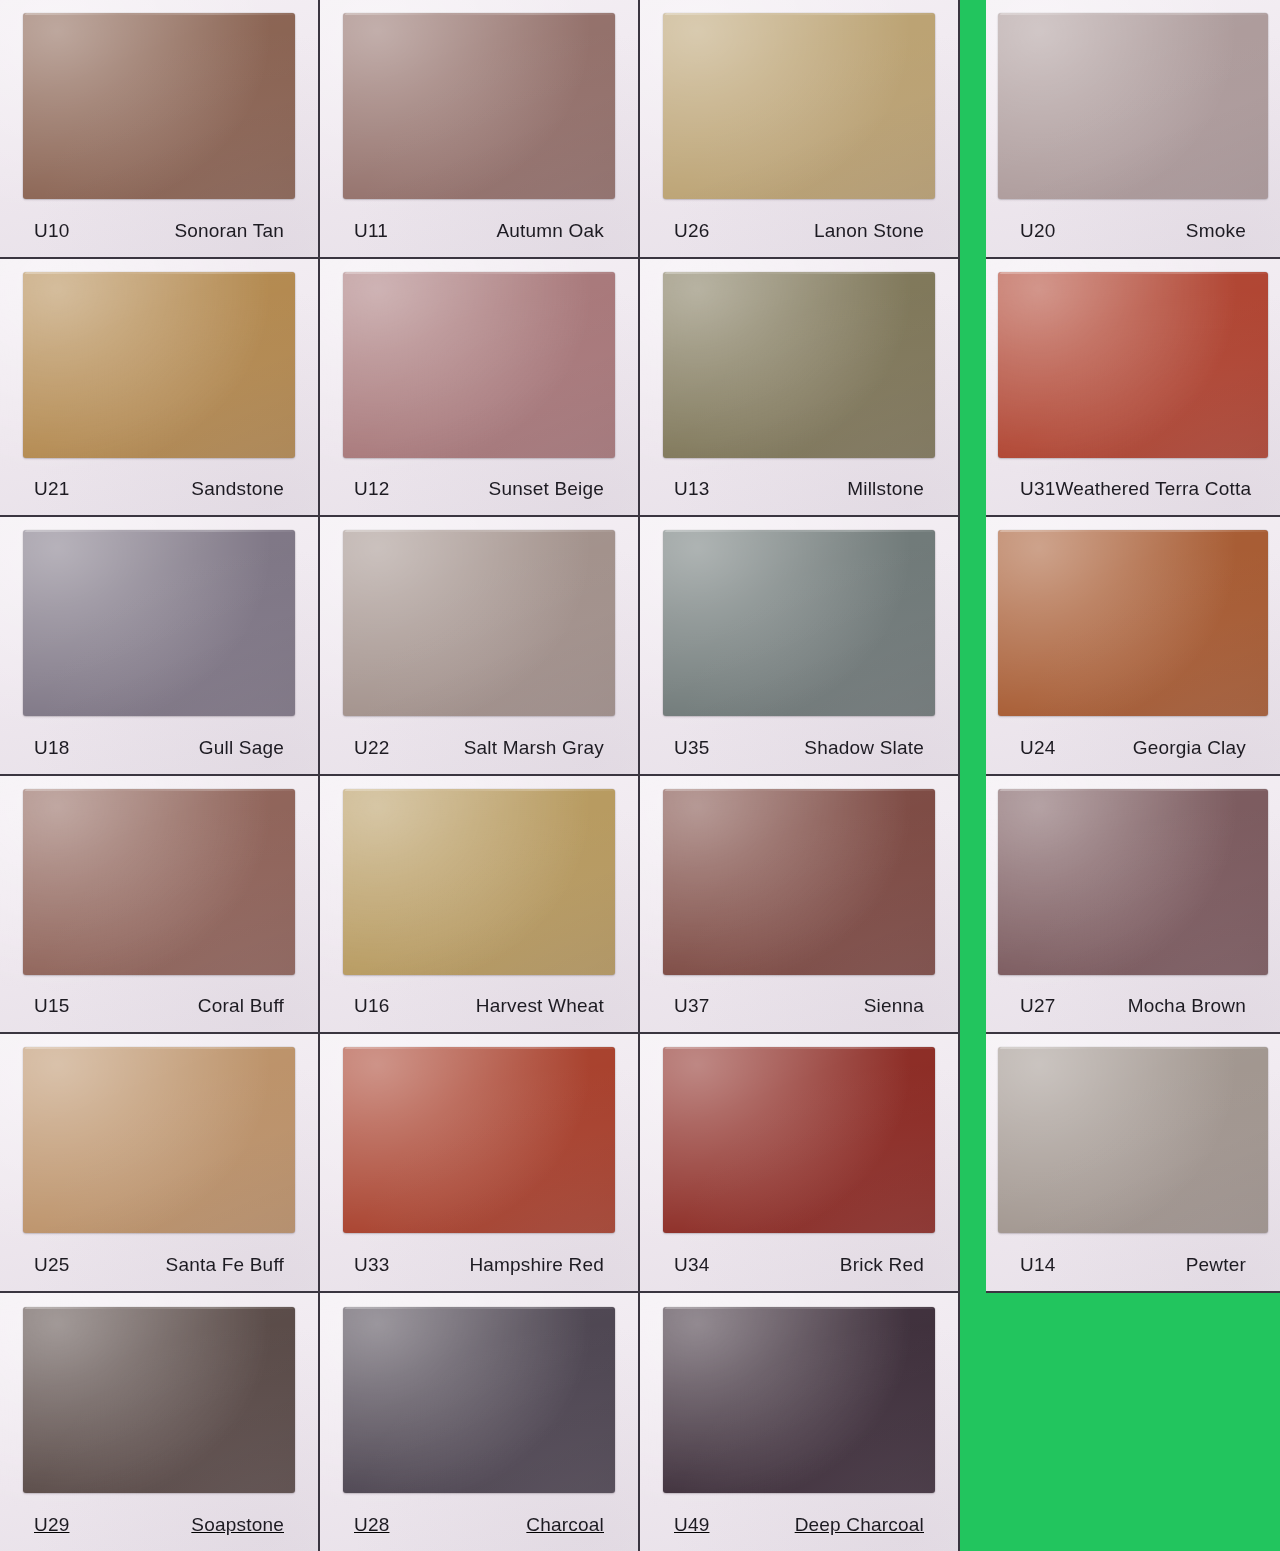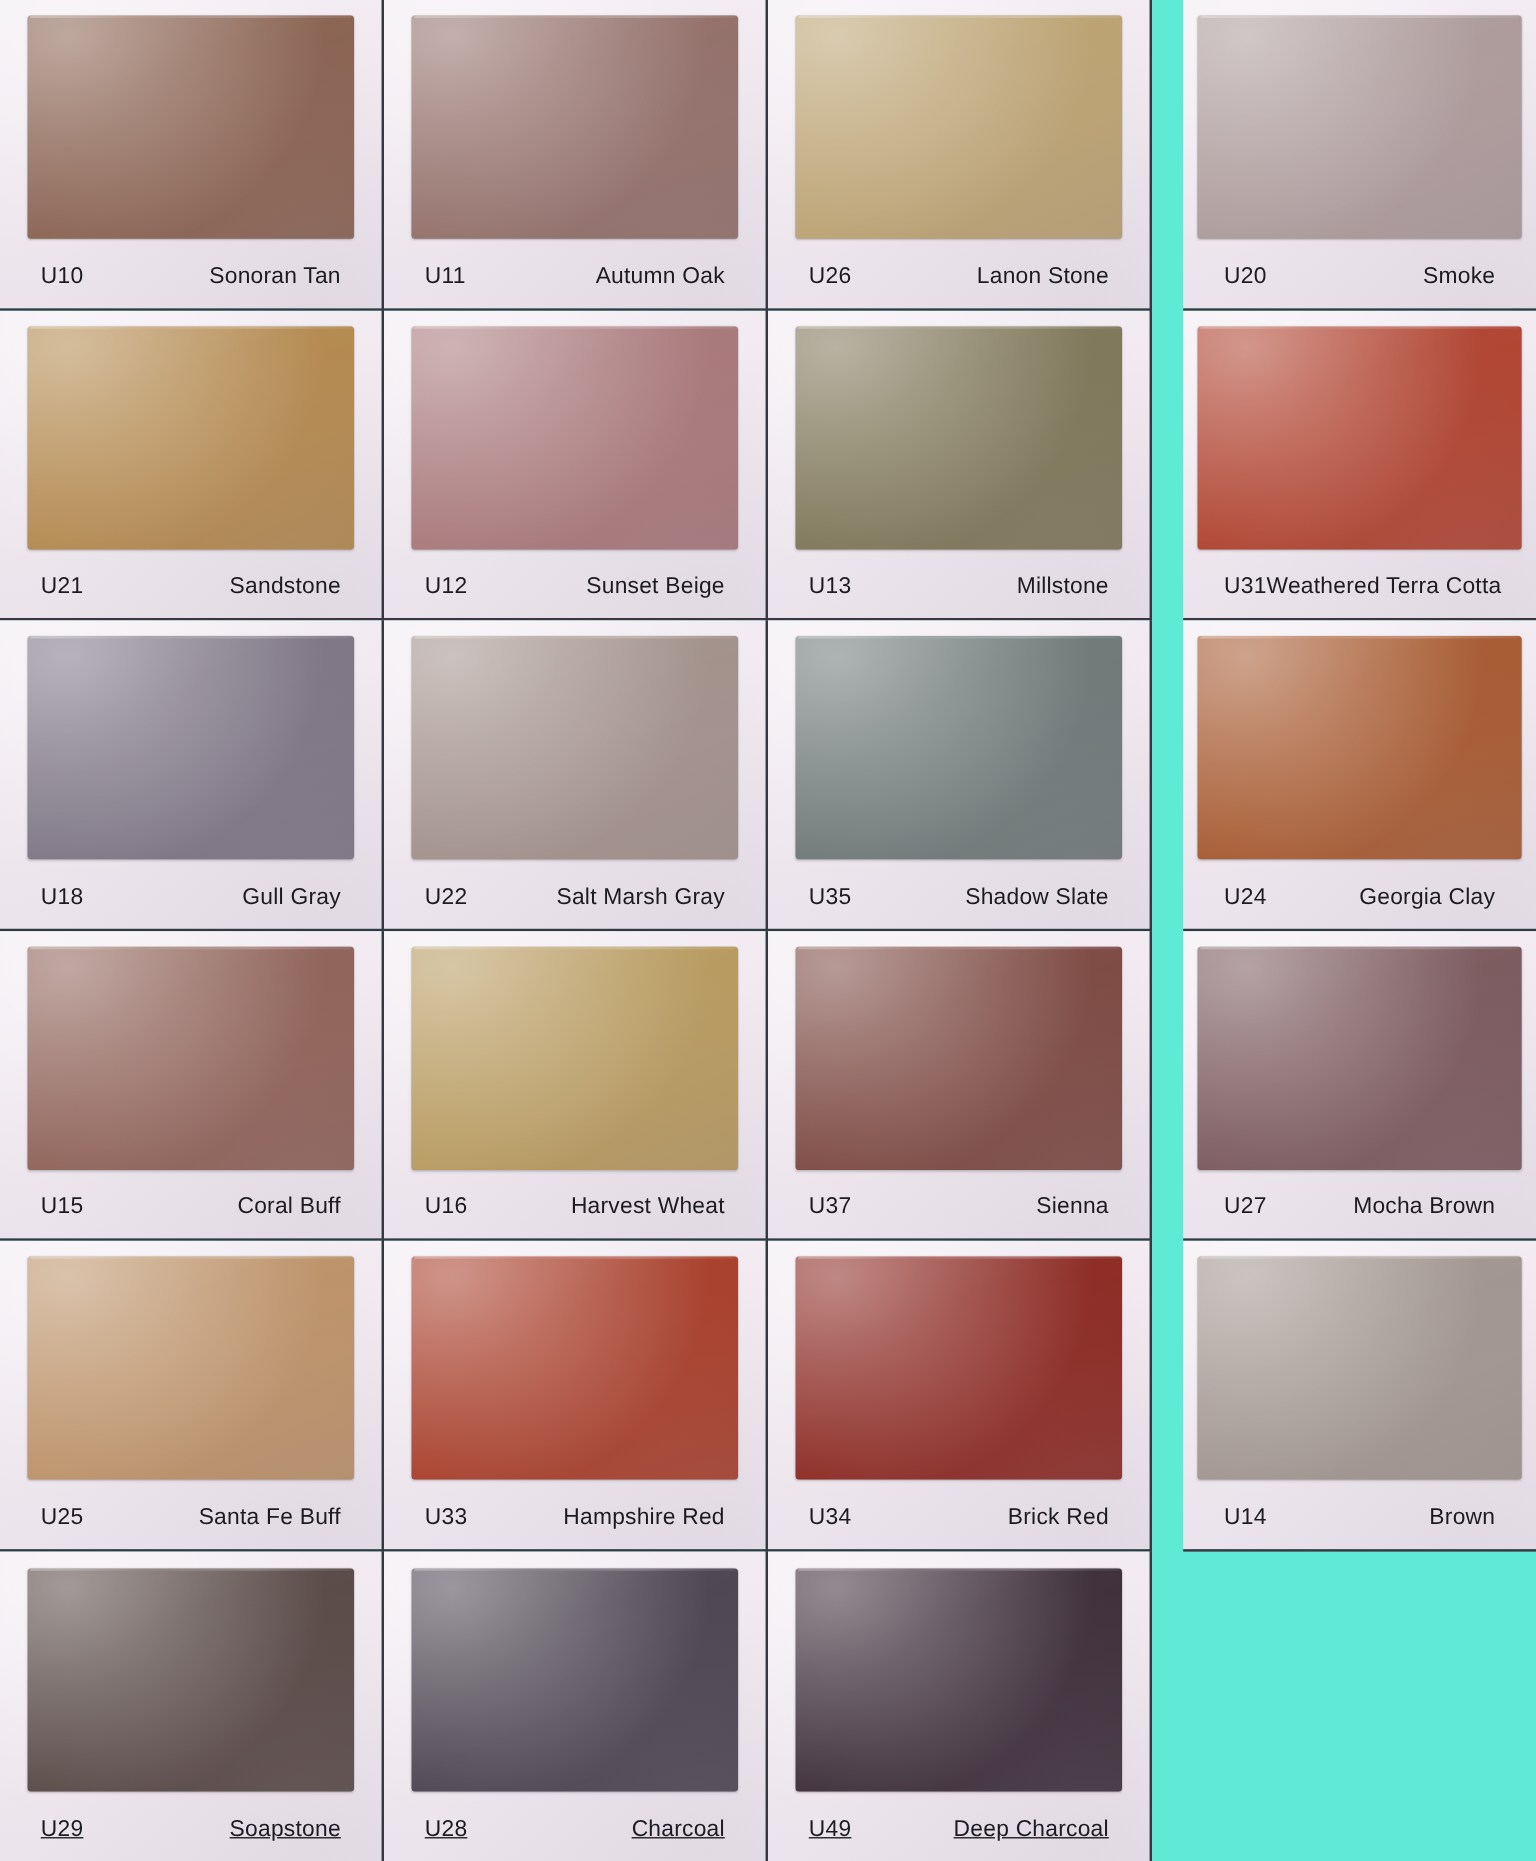--- a/index.html
+++ b/index.html
@@ -9,21 +9,21 @@
     height: 1551px;
     background: #efe9ef;
     font-family: "Liberation Sans", sans-serif;
     overflow: hidden;
   }
 
   #chart {
     position: relative;
     width: 1280px;
     height: 1551px;
-    background: #5eead4;
+    background: #22c55e;
     display: grid;
     grid-template-columns: repeat(4, 1fr);
     grid-template-rows: repeat(6, 1fr);
   }
 
   
   .cell {
     position: relative;
     border-right: 2px solid #3a3540;
     border-bottom: 2px solid #3a3540;
@@ -193,21 +193,21 @@
         <span class="code">U31</span>
         <span class="name">Weathered Terra Cotta</span>
       </div>
     </div>
     <div class="cell">
       <div class="swatch-wrap">
         <div class="swatch" style="background: rgb(126, 118, 133);"></div>
       </div>
       <div class="caption">
         <span class="code">U18</span>
-        <span class="name">Gull Gray</span>
+        <span class="name">Gull Sage</span>
       </div>
     </div>
     <div class="cell">
       <div class="swatch-wrap">
         <div class="swatch" style="background: rgb(162, 145, 139);"></div>
       </div>
       <div class="caption">
         <span class="code">U22</span>
         <span class="name">Salt Marsh Gray</span>
       </div>
@@ -292,21 +292,21 @@
         <span class="code">U34</span>
         <span class="name">Brick Red</span>
       </div>
     </div>
     <div class="cell">
       <div class="swatch-wrap">
         <div class="swatch" style="background: rgb(161, 150, 143);"></div>
       </div>
       <div class="caption">
         <span class="code">U14</span>
-        <span class="name">Brown</span>
+        <span class="name">Pewter</span>
       </div>
     </div>
     <div class="cell">
       <div class="swatch-wrap">
         <div class="swatch" style="background: rgb(89, 74, 71);"></div>
       </div>
       <div class="caption">
         <span class="code">U29</span>
         <span class="name">Soapstone</span>
       </div>

